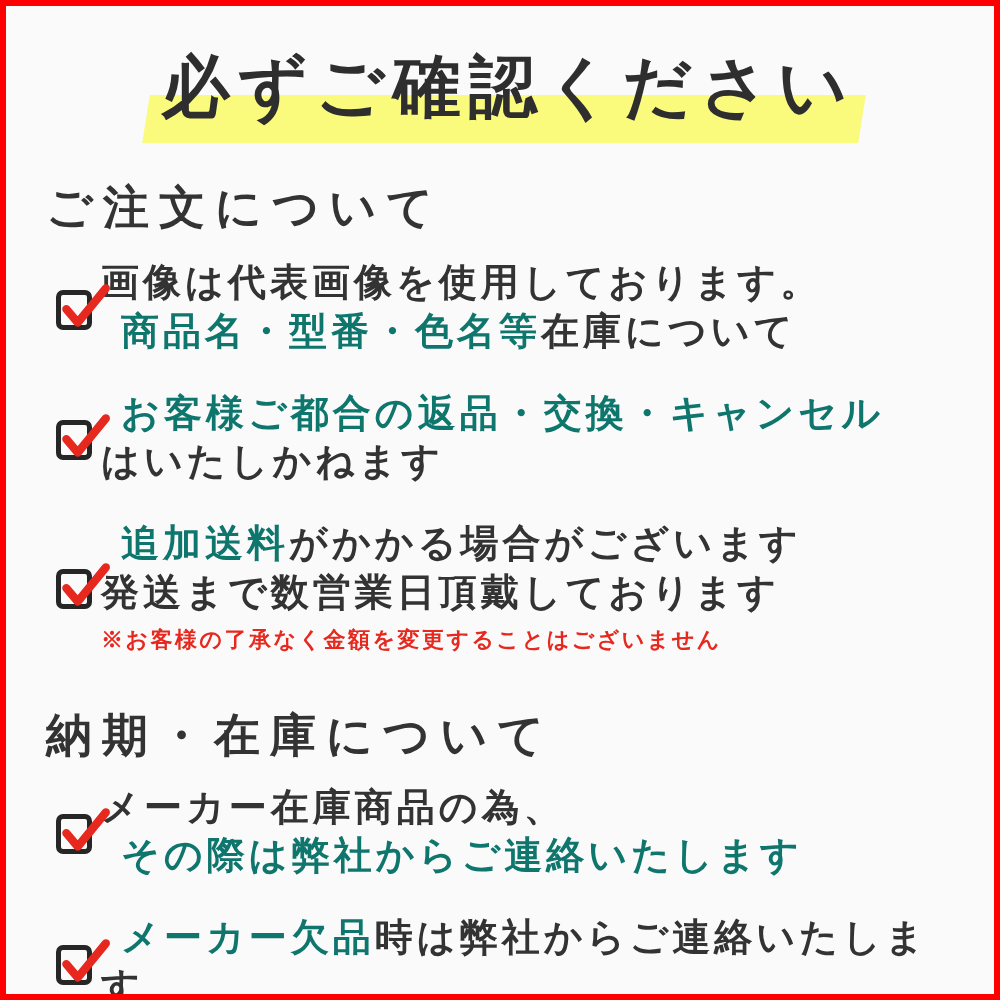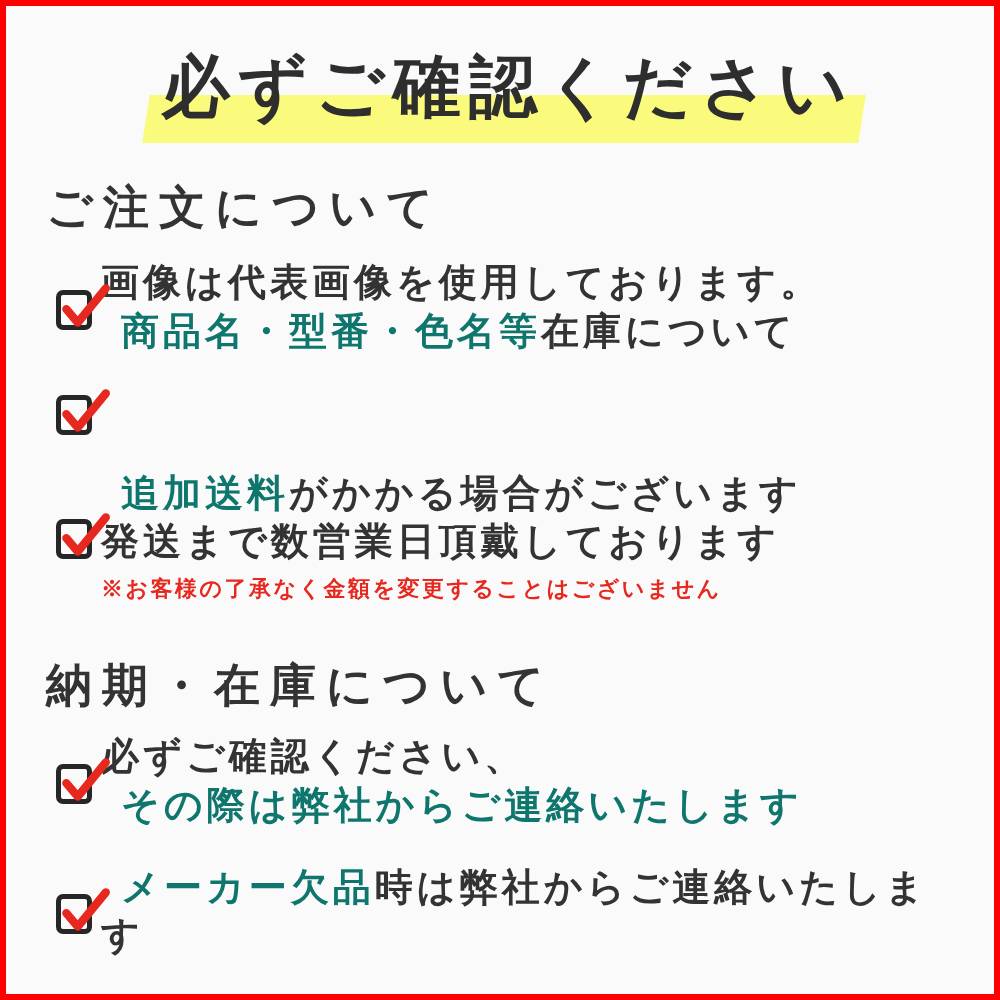--- a/index.html
+++ b/index.html
@@ -103,20 +103,24 @@
       <div><span class="red">商品名・型番・色名等</span><span>在庫について</span></div>
     </div>
   </div>
 
   <div class="item">
     <span class="checkbox">
       <svg viewBox="0 0 52 50">
           <path d="M9 27 L20 40 L47 7" fill="none" stroke="#e6281e" stroke-width="8" stroke-linecap="round" stroke-linejoin="round"></path>
         </svg>
     </span>
+    <div class="item-text">
+      <div><span class="red">お客様ご都合の返品・交換・キャンセル</span></div>
+      <div><span>はいたしかねます</span></div>
+    </div>
   </div>
 
   <div class="item">
     <span class="checkbox">
       <svg viewBox="0 0 52 50">
           <path d="M9 27 L20 40 L47 7" fill="none" stroke="#e6281e" stroke-width="8" stroke-linecap="round" stroke-linejoin="round"></path>
         </svg>
     </span>
     <div class="item-text">
       <div><span class="red">追加送料</span><span>がかかる場合がございます</span></div>
@@ -127,21 +131,21 @@
 
   <h2 class="section-heading second">納期・在庫について</h2>
 
   <div class="item">
     <span class="checkbox">
       <svg viewBox="0 0 52 50">
           <path d="M9 27 L20 40 L47 7" fill="none" stroke="#e6281e" stroke-width="8" stroke-linecap="round" stroke-linejoin="round"></path>
         </svg>
     </span>
     <div class="item-text">
-      <div><span>必ずご確認ください、</span></div>
+      <div><span>メーカー在庫商品の為、</span></div>
       <div><span class="red">その際は弊社からご連絡いたします</span></div>
     </div>
   </div>
 
   <div class="item">
     <span class="checkbox">
       <svg viewBox="0 0 52 50">
           <path d="M9 27 L20 40 L47 7" fill="none" stroke="#e6281e" stroke-width="8" stroke-linecap="round" stroke-linejoin="round"></path>
         </svg>
     </span>

